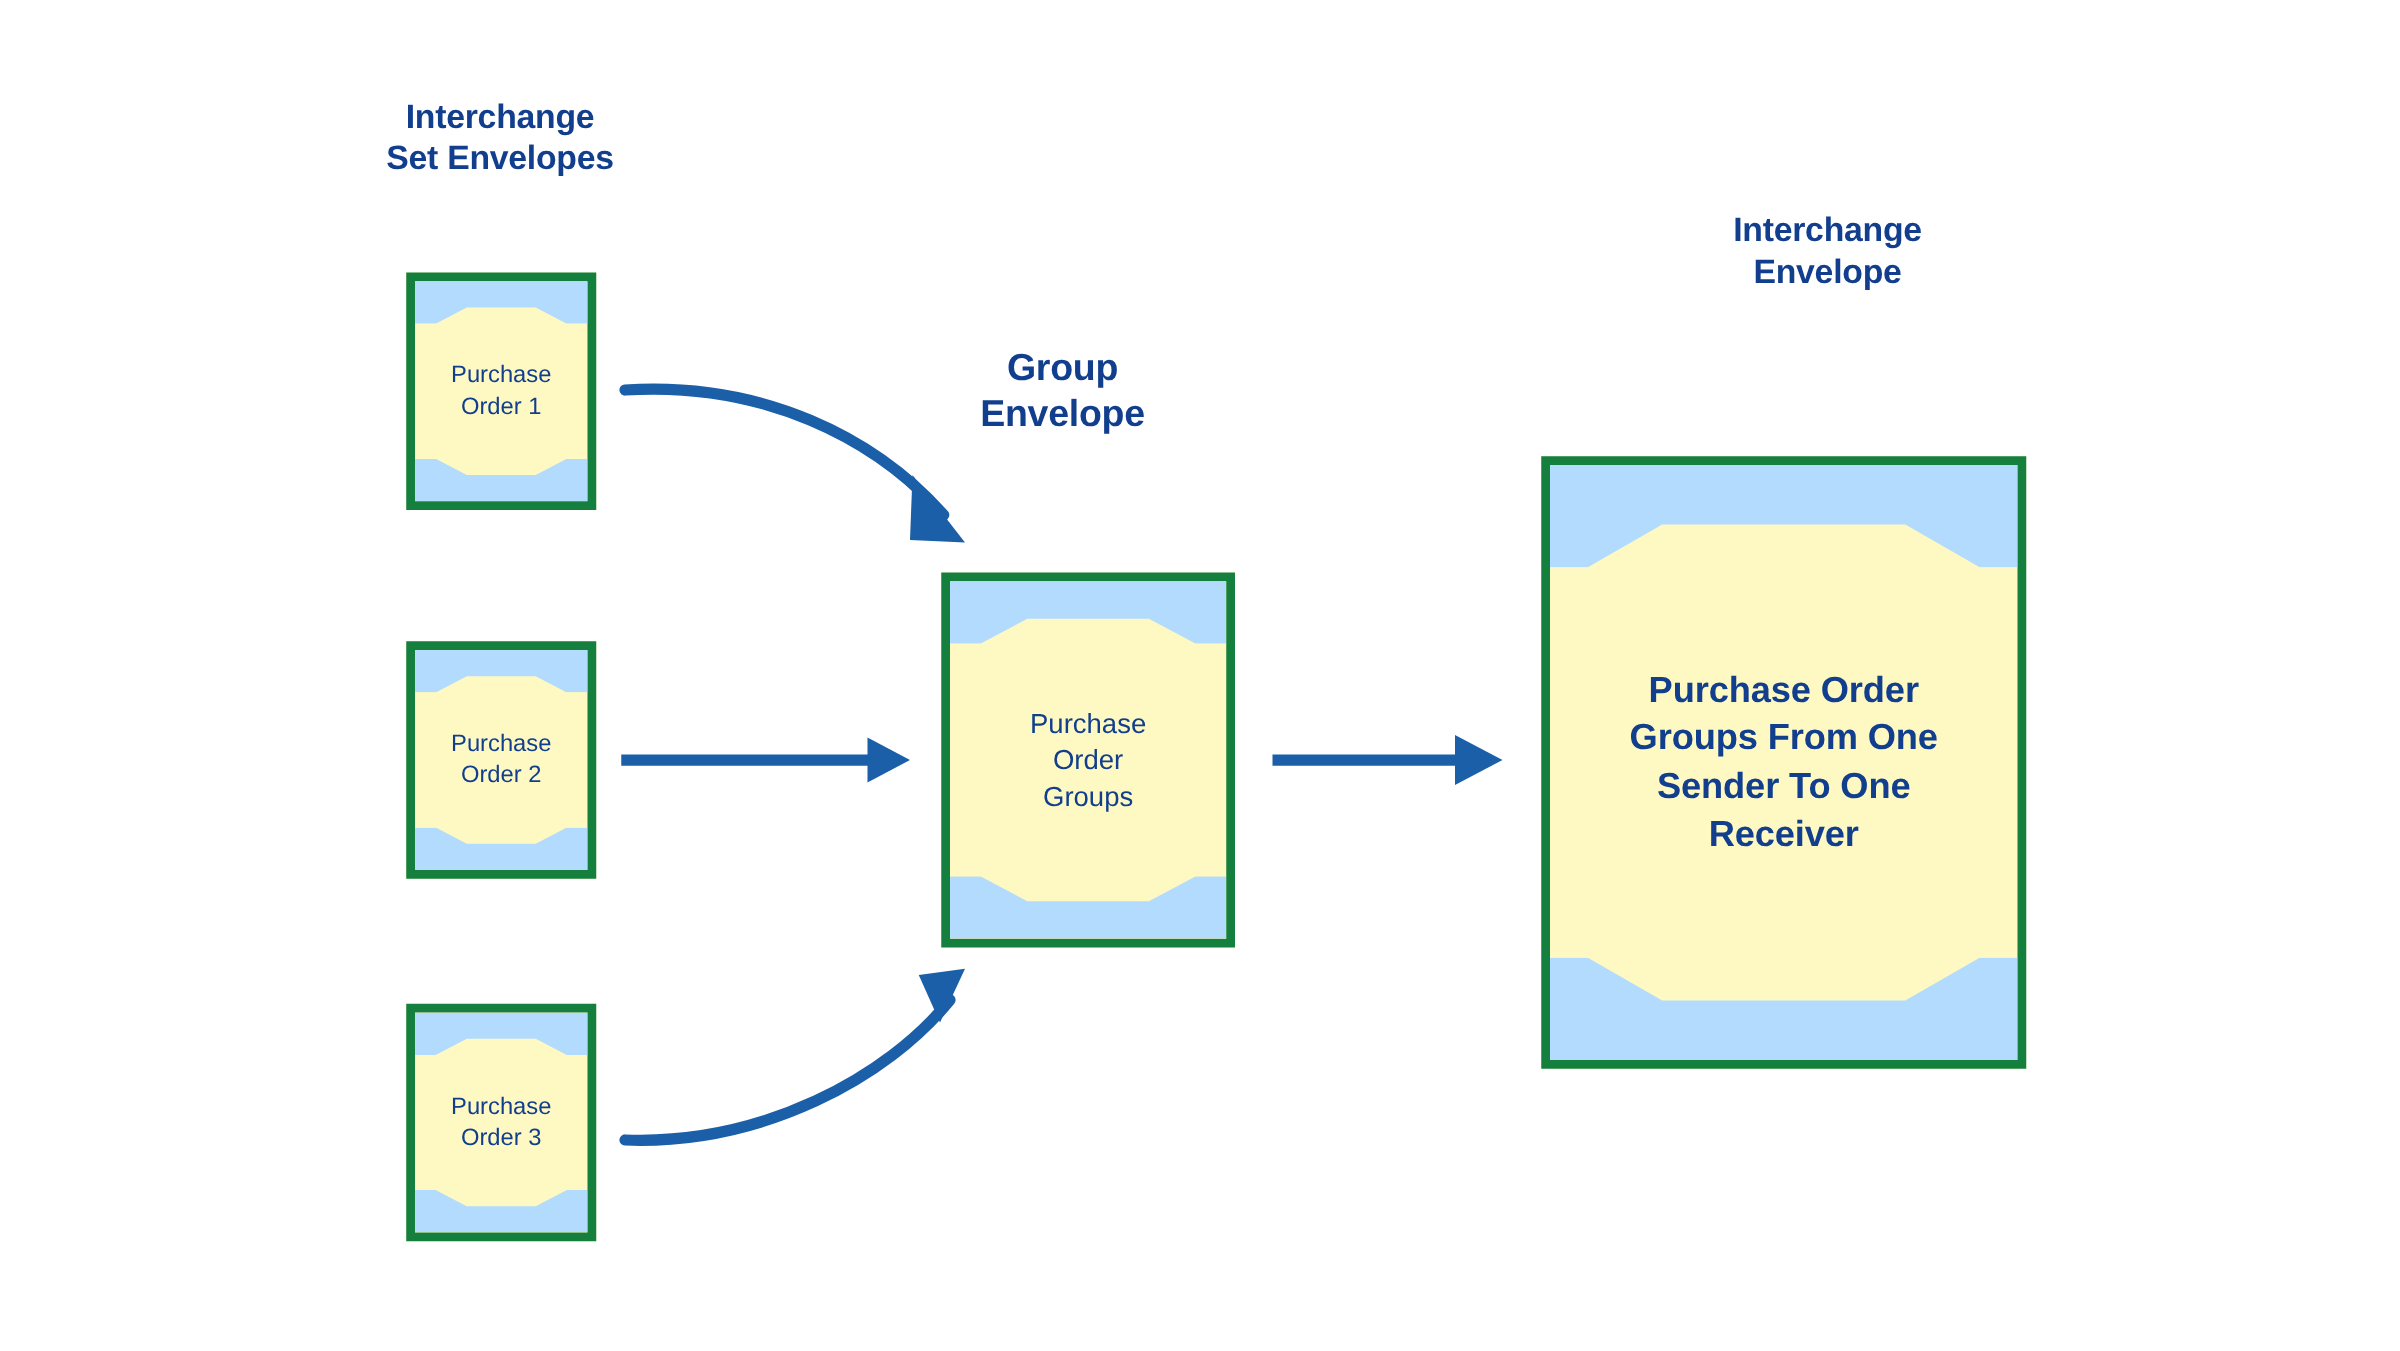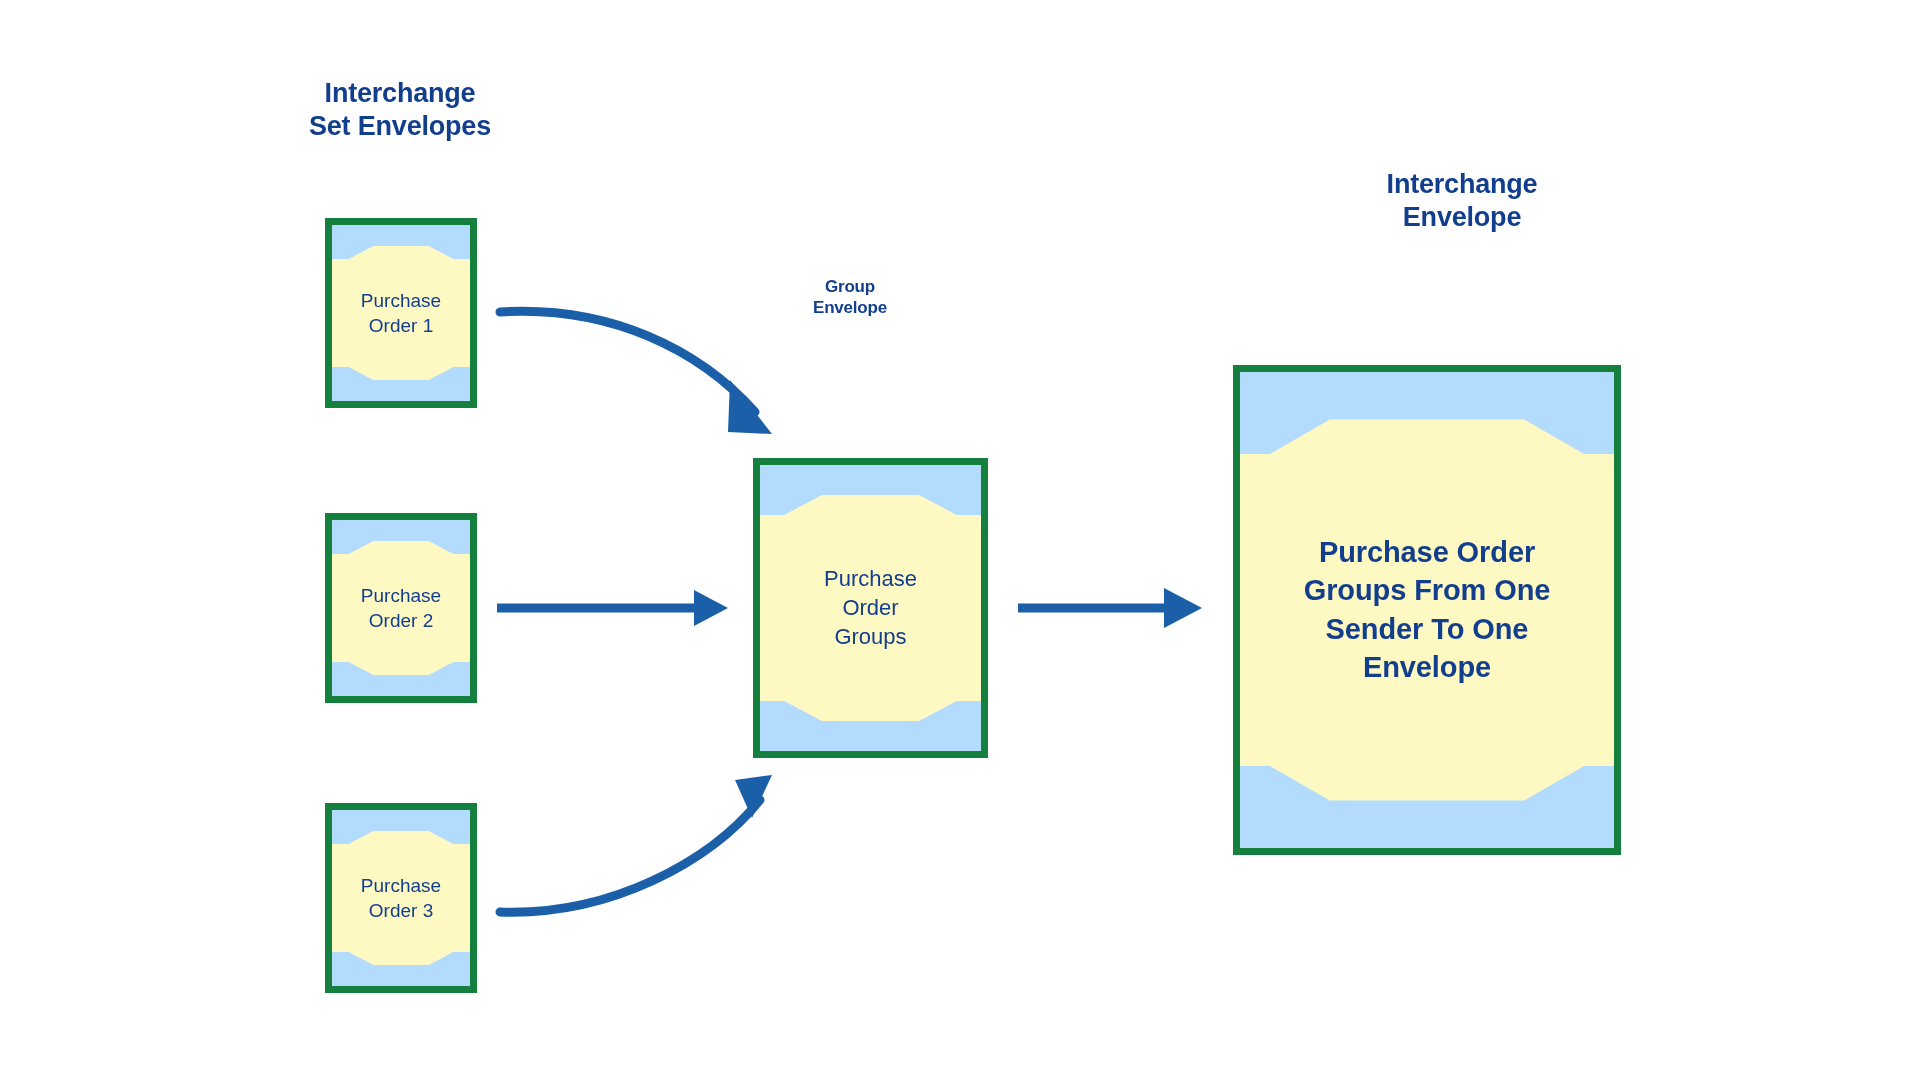--- a/index.html
+++ b/index.html
@@ -38,21 +38,21 @@
   #heading-transaction {
     left: 180px;
     top: 77px;
     width: 440px;
     font-size: 27px;
   }
   #heading-group {
     left: 690px;
     top: 277px;
     width: 320px;
-    font-size: 17px;
+    font-size: 30px;
   }
   #heading-interchange {
     left: 1262px;
     top: 168px;
     width: 400px;
     font-size: 27px;
   }
 
   
   .envelope {
@@ -204,21 +204,21 @@
 Order
 Groups</div>
     <div class="flap-bottom"></div>
   </div>
 
   <div class="envelope large" id="env-interchange">
     <div class="flap-top"></div>
     <div class="label">Purchase Order
 Groups From One
 Sender To One
-Envelope</div>
+Receiver</div>
     <div class="flap-bottom"></div>
   </div>
 
   <svg id="arrows" viewBox="0 0 1920 1081" width="1920" height="1081">
 
     <g>
       <path d="M 500 312 C 610 305 700 350 755 412" fill="none" stroke="#1b5fa8" stroke-width="9" stroke-linecap="round"></path>
       <path d="M 730 380 L 772 434 L 728 432 Z" fill="#1b5fa8"></path>
     </g>
 

